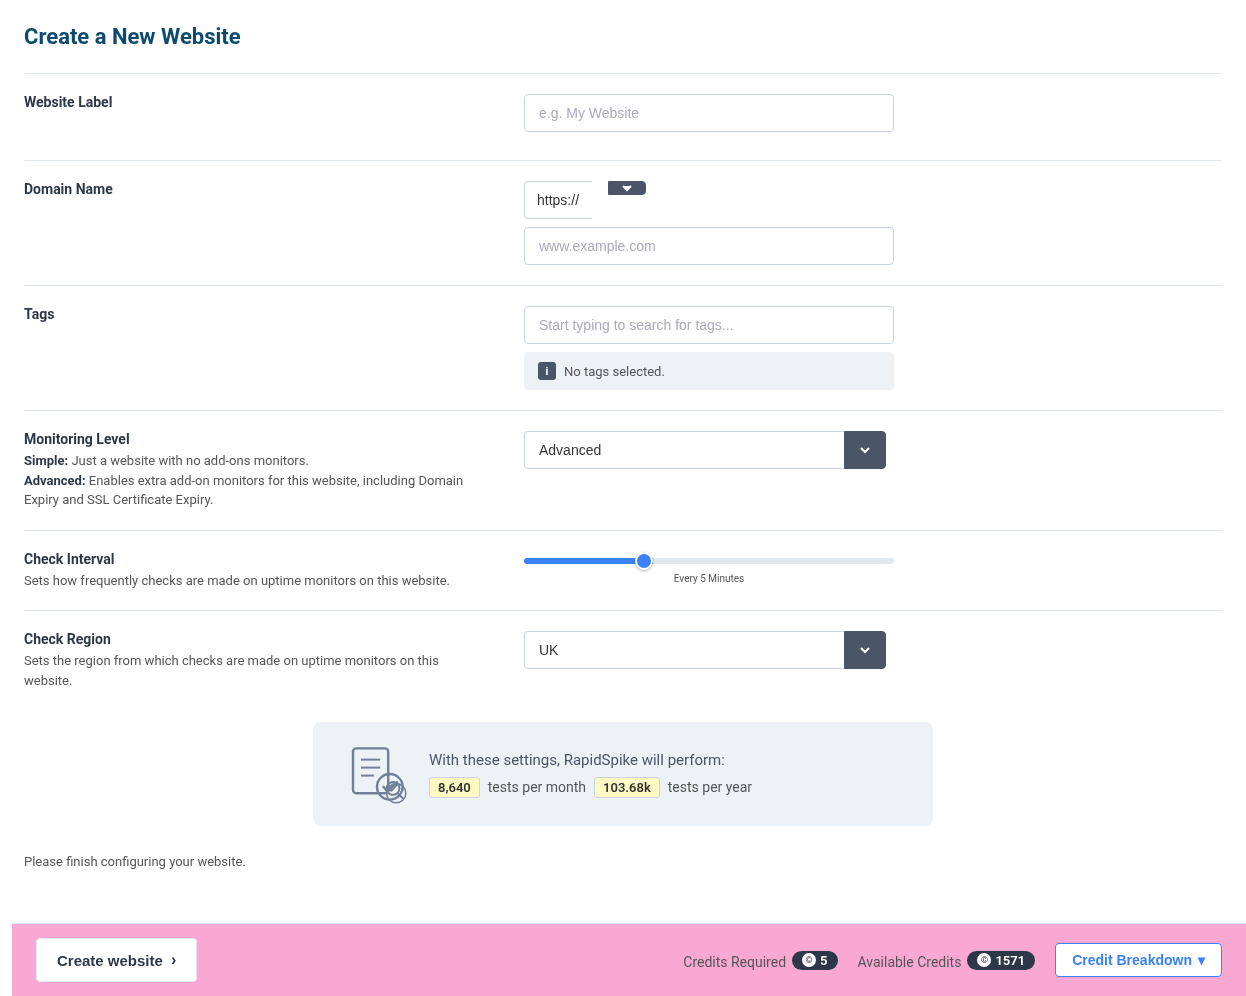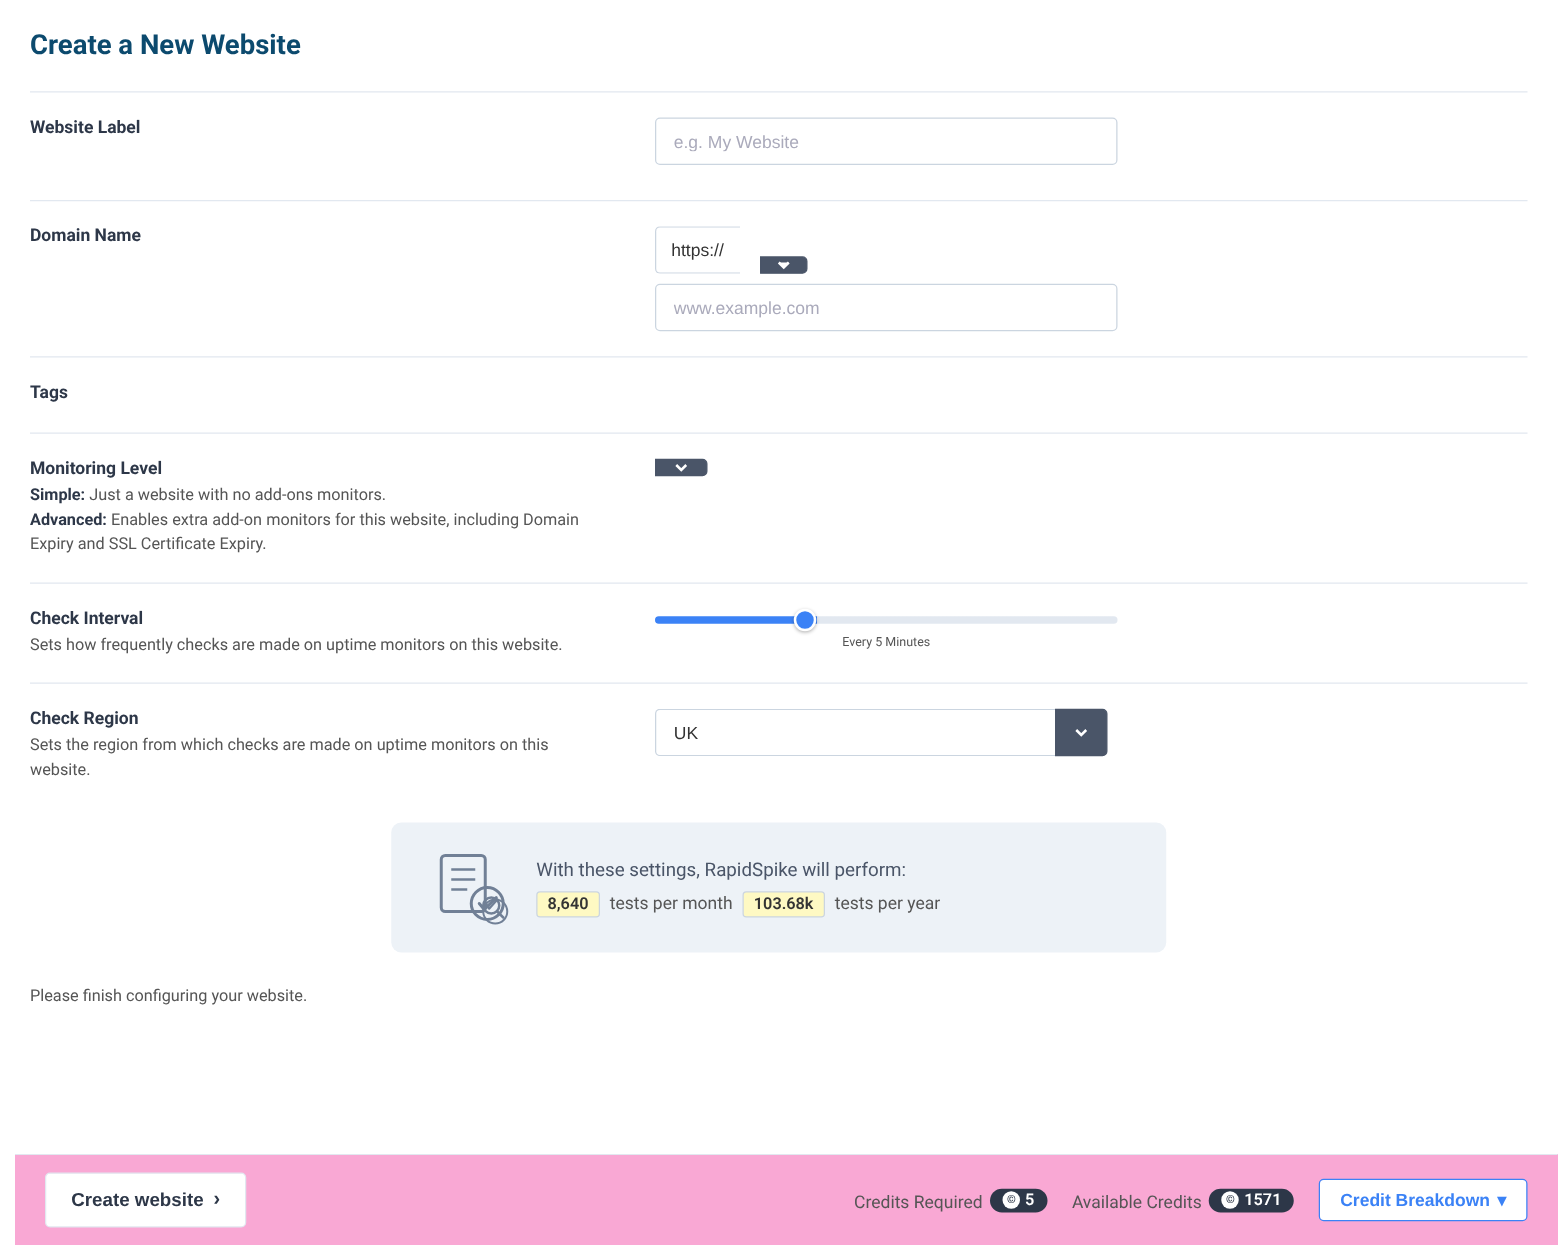--- a/index.html
+++ b/index.html
@@ -60,21 +60,21 @@
       border-radius: 4px;
       font-size: 14px;
       color: #333;
       outline: none;
     }
     input[type="text"]::placeholder {
       color: #aab;
     }
     .domain-input-group {
       display: flex;
-      align-items: flex-end;
+      align-items: flex-start;
       max-width: 370px;
       margin-bottom: 8px;
       gap: 16px;
     }
     .domain-prefix-select {
       display: flex;
       align-items: center;
     }
     .domain-prefix-select select {
       padding: 10px 8px;
@@ -345,32 +345,43 @@
         </button>
       </div>
       <input type="text" class="domain-url-input" style="max-width: 370px;" placeholder="www.example.com">
     </div>
   </div>
 
   <div class="form-section">
     <div class="form-label-col">
       <div class="field-label">Tags</div>
     </div>
+    <div class="form-field-col">
+      <input type="text" class="tags-input" style="max-width: 370px; margin-bottom: 8px;" placeholder="Start typing to search for tags...">
+      <div class="tags-info-box">
+        <div class="info-badge">i</div>
+        <span>No tags selected.</span>
+      </div>
+    </div>
   </div>
 
   <div class="form-section">
     <div class="form-label-col">
       <div class="field-label">Monitoring Level</div>
       <div class="field-description">
         <strong>Simple:</strong><span> Just a website with no add-ons monitors.</span><br>
         <strong>Advanced:</strong><span> Enables extra add-on monitors for this website, including Domain Expiry and SSL Certificate Expiry.</span>
       </div>
     </div>
     <div class="form-field-col">
       <div class="select-with-arrow">
+        <select style="flex:1; padding:10px 14px; border:1px solid #cbd5e0; border-right:none; border-radius:4px 0 0 4px; font-size:14px; color:#333; background:#fff; outline:none; appearance:none; -webkit-appearance:none; max-width:320px;">
+          <option>Simple</option>
+          <option selected="">Advanced</option>
+        </select>
         <button class="select-arrow-btn">
           <svg viewBox="0 0 12 12" fill="none" stroke="white" stroke-width="2">
             <polyline points="2,4 6,8 10,4"></polyline>
           </svg>
         </button>
       </div>
     </div>
   </div>
 
   <div class="form-section">

